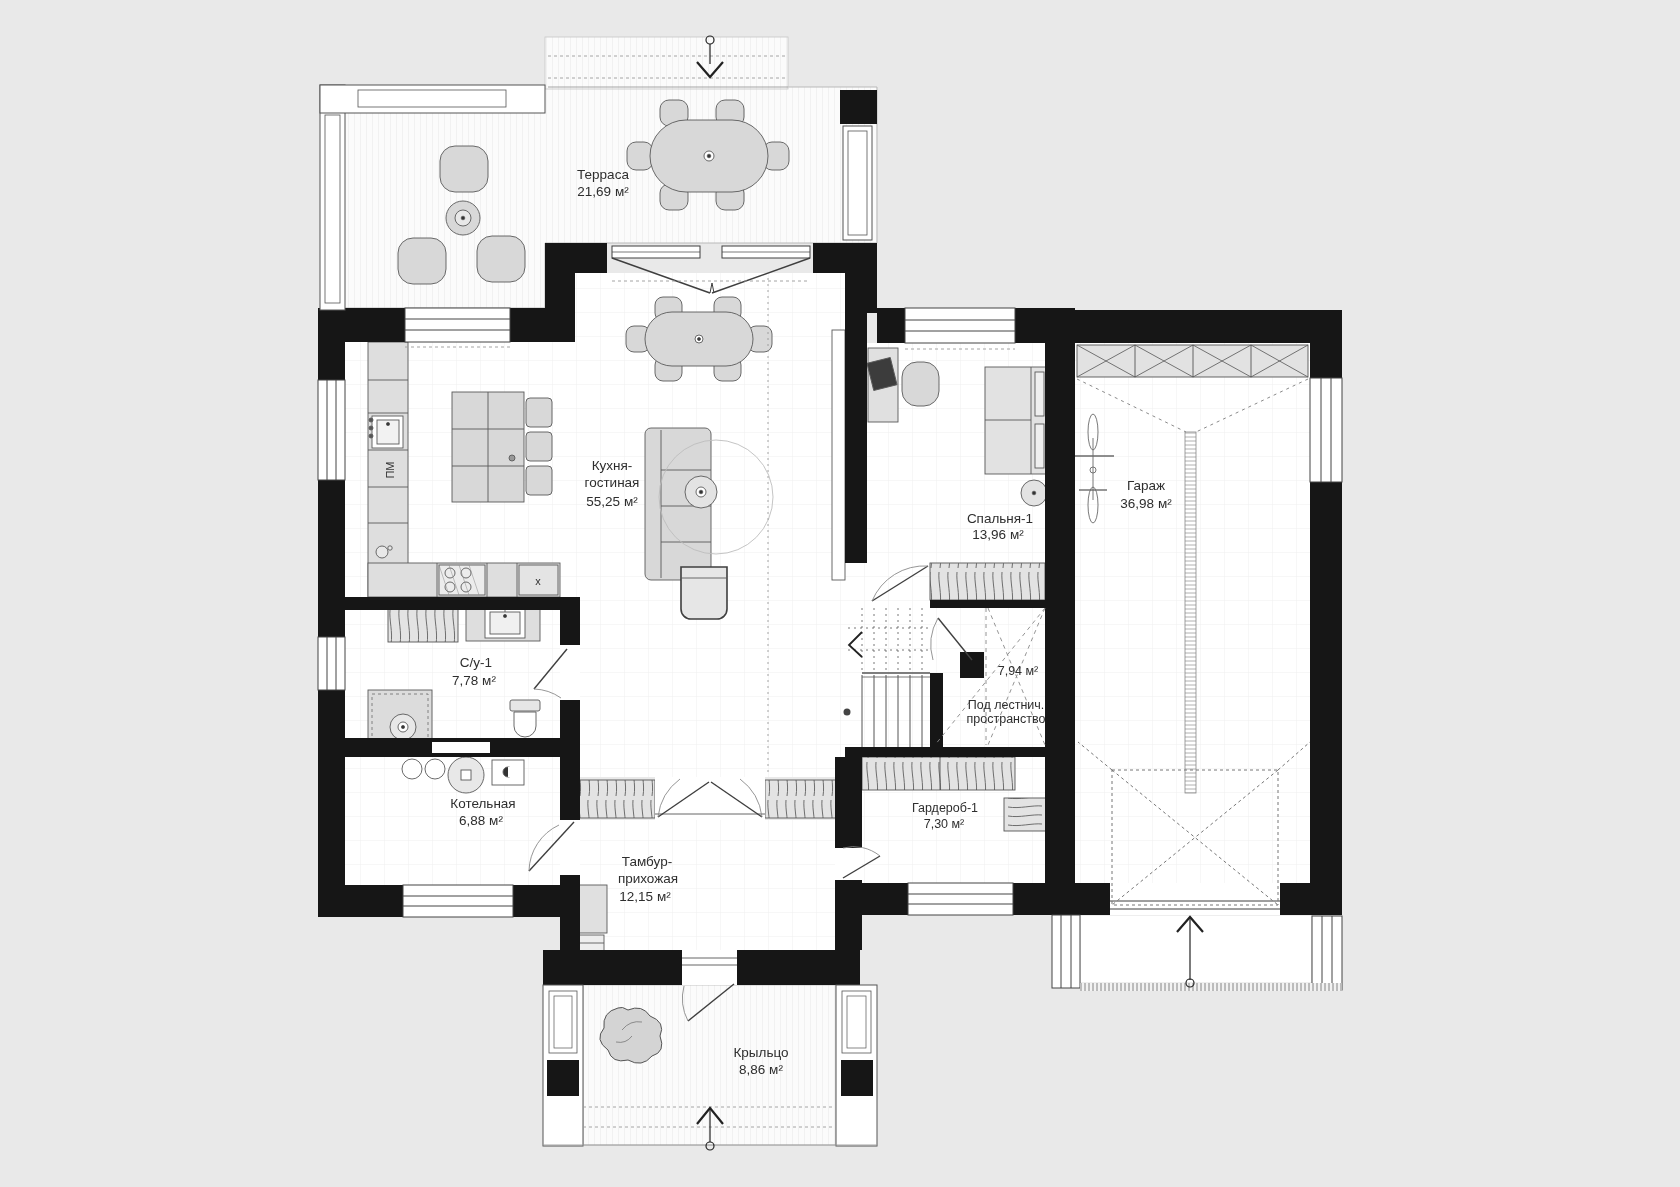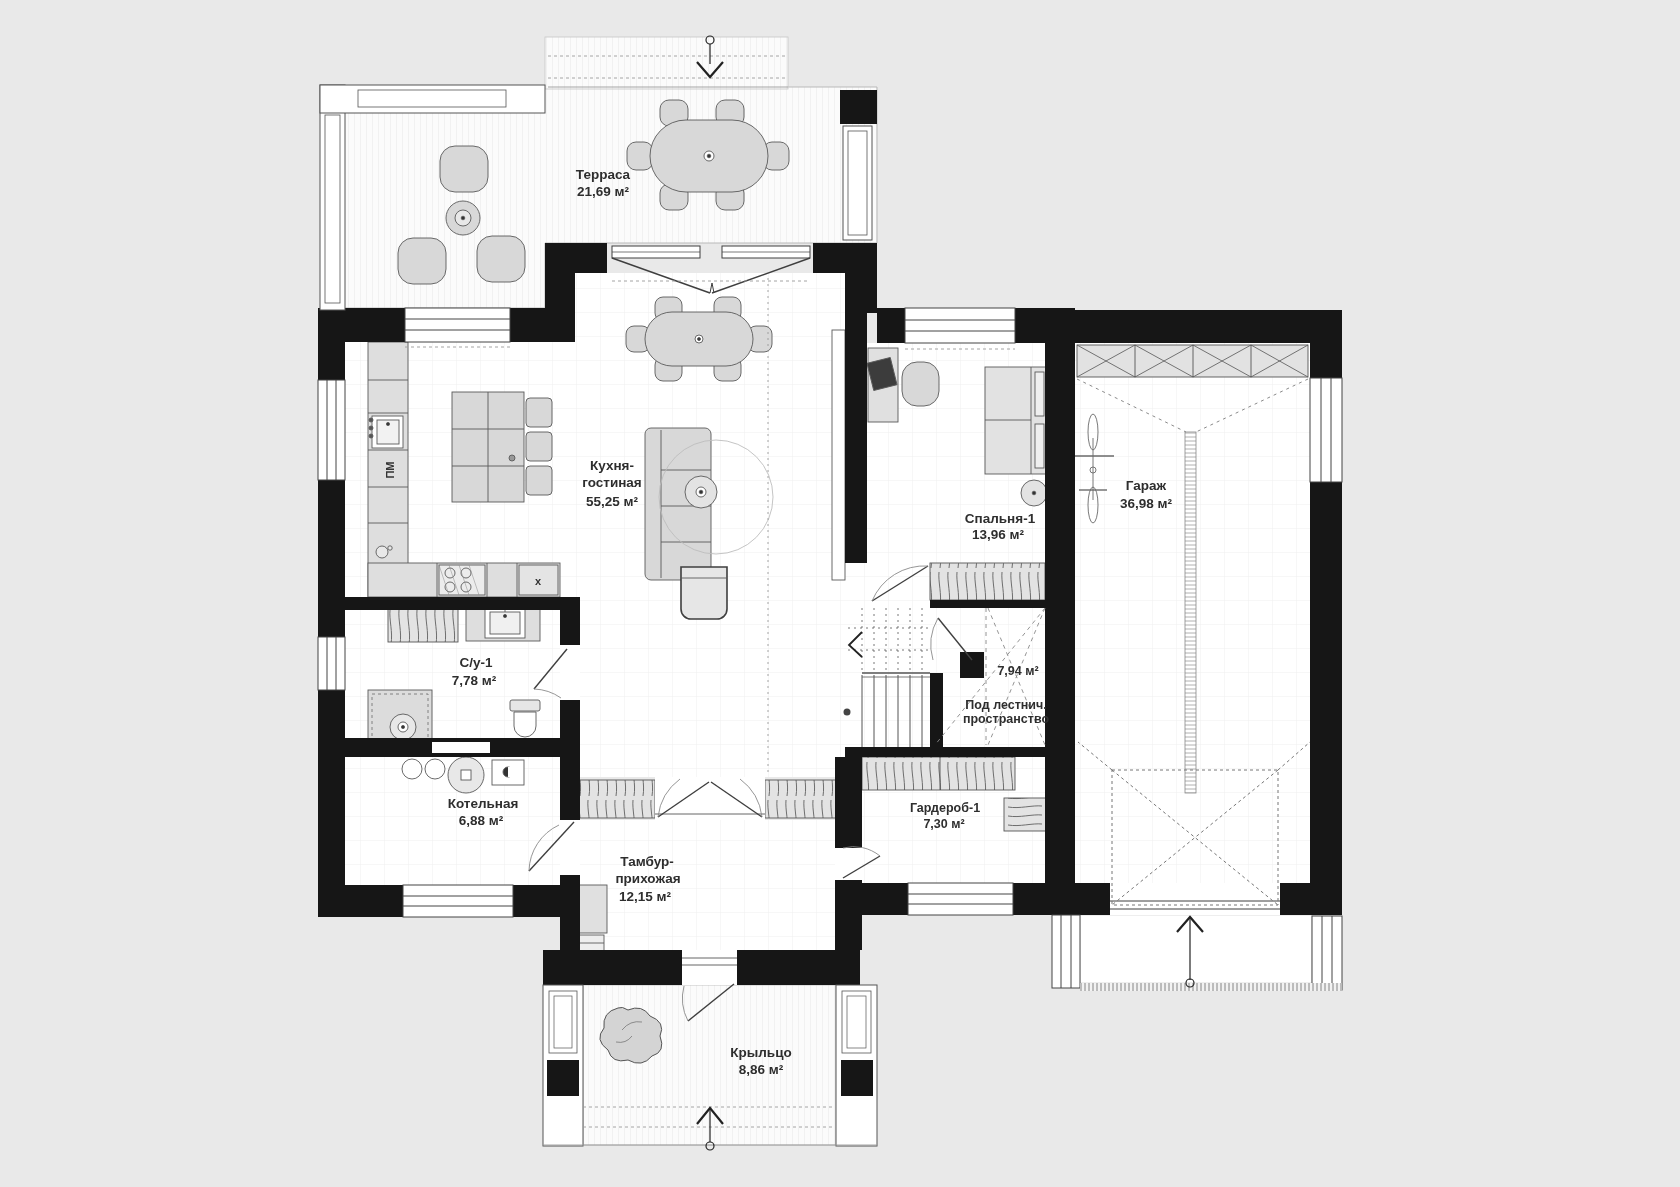--- a/index.html
+++ b/index.html
@@ -1,17 +1,17 @@
 <!DOCTYPE html>
 <html><head>
 <meta charset="utf-8">
 <style>
   html,body{margin:0;padding:0;background:#e9e9e9;}
   .stage{position:relative;width:1680px;height:1187px;background:#0ea5e9;overflow:hidden;
-         font-family:"Liberation Sans", sans-serif;font-weight:bold;}
+         font-family:"Liberation Sans", sans-serif;}
   svg{display:block}
   text{font-family:"Liberation Sans", sans-serif;fill:#2e2e2e;}
   .room-label{font-size:13.5px;}
   .room-label-small{font-size:12.5px;}
   .marker-label{font-size:11px;fill:#333;}
 </style>
 </head>
 <body>
 
 <div class="stage">

